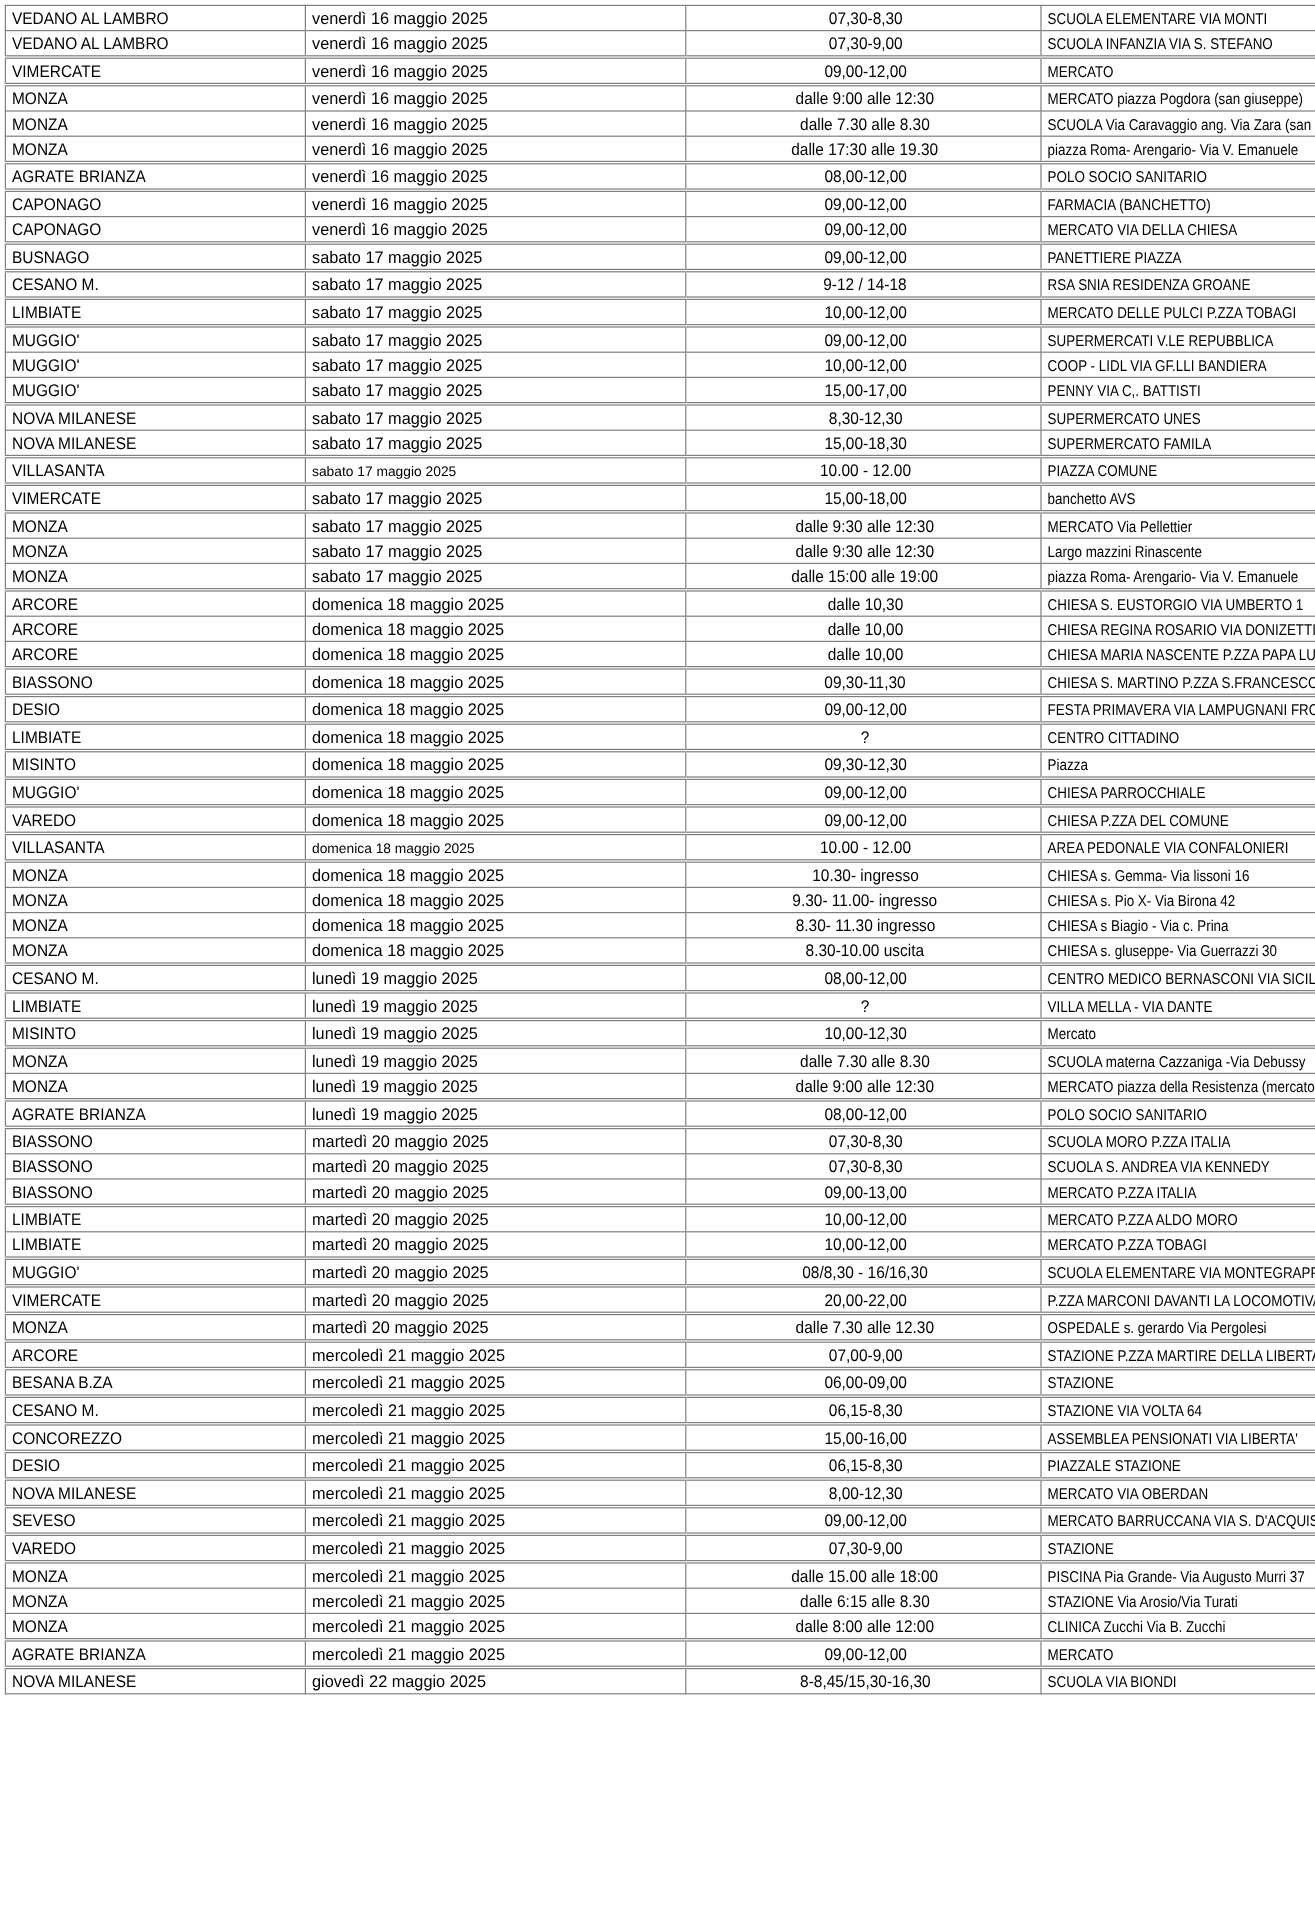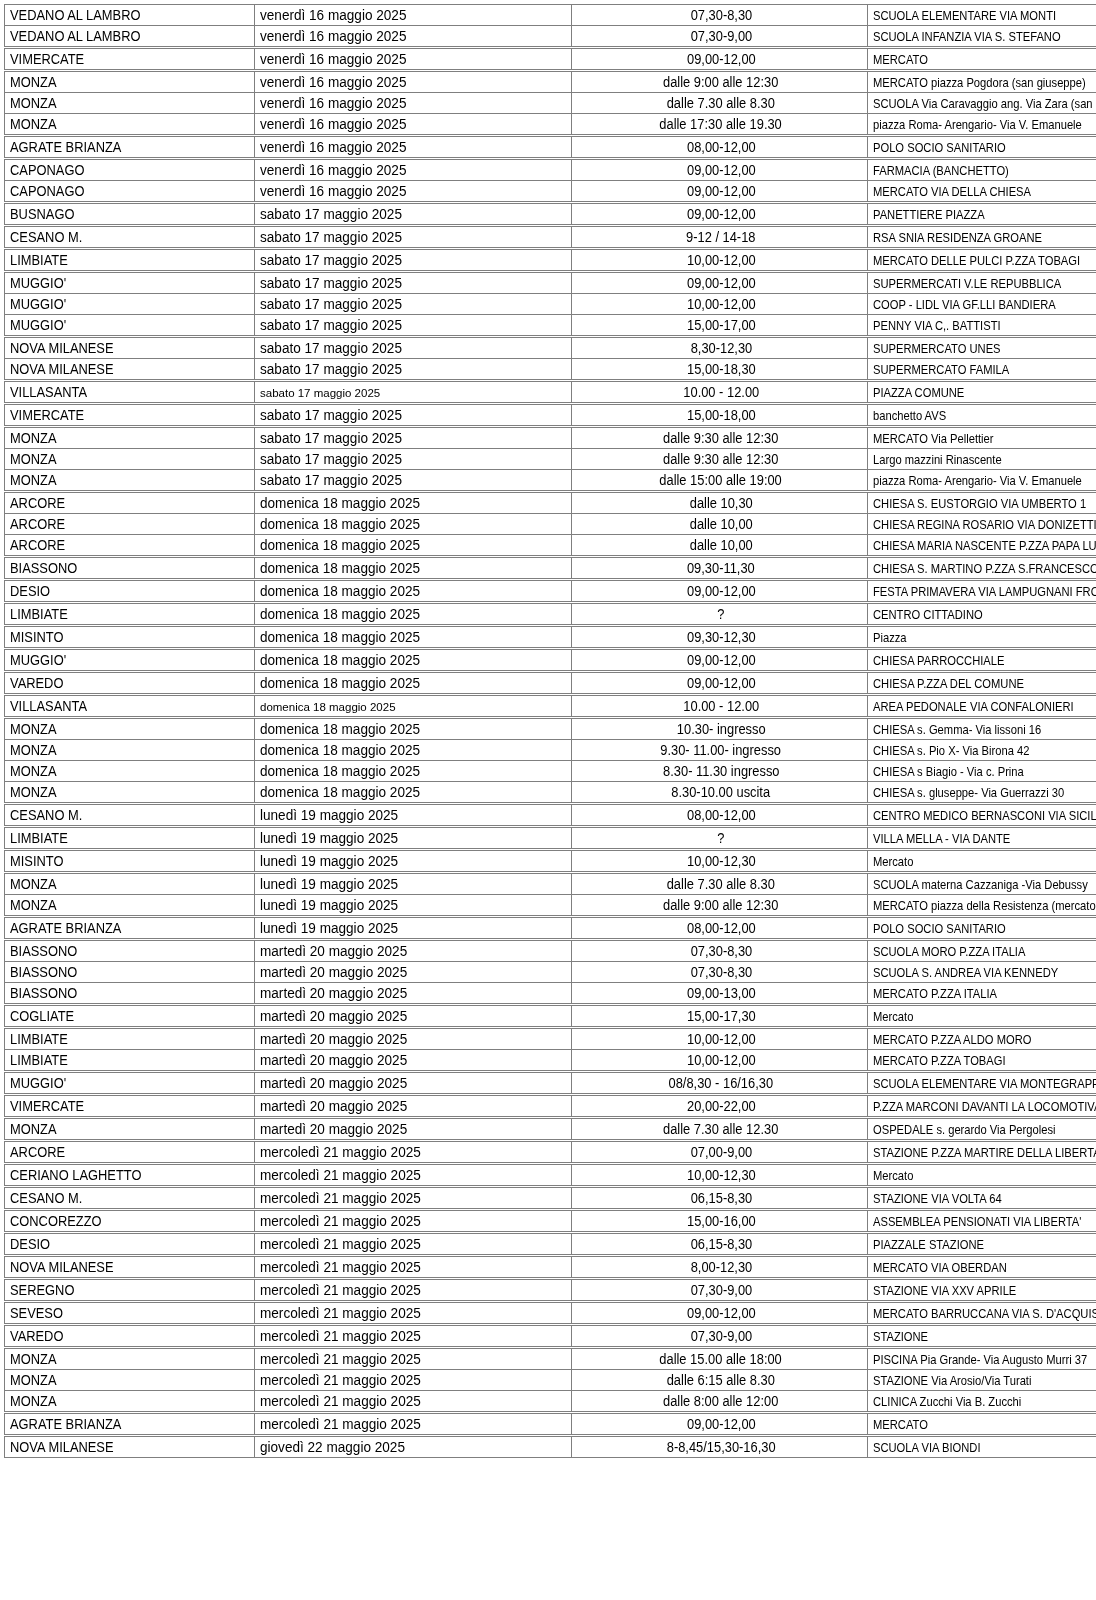--- a/index.html
+++ b/index.html
@@ -299,26 +299,20 @@
         <td class="t-time"><span>07,30-8,30</span></td>
         <td class="t-loc"><span>SCUOLA S. ANDREA VIA KENNEDY</span></td>
       </tr>
       <tr>
         <td class="t-city"><span>BIASSONO</span></td>
         <td class="t-date"><span>martedì 20 maggio 2025</span></td>
         <td class="t-time"><span>09,00-13,00</span></td>
         <td class="t-loc"><span>MERCATO P.ZZA ITALIA</span></td>
       </tr>
       <tr class="group">
-        <td class="t-city"><span>COGLIATE</span></td>
-        <td class="t-date"><span>martedì 20 maggio 2025</span></td>
-        <td class="t-time"><span>15,00-17,30</span></td>
-        <td class="t-loc"><span>Mercato</span></td>
-      </tr>
-      <tr class="group">
         <td class="t-city"><span>LIMBIATE</span></td>
         <td class="t-date"><span>martedì 20 maggio 2025</span></td>
         <td class="t-time"><span>10,00-12,00</span></td>
         <td class="t-loc"><span>MERCATO P.ZZA ALDO MORO</span></td>
       </tr>
       <tr>
         <td class="t-city"><span>LIMBIATE</span></td>
         <td class="t-date"><span>martedì 20 maggio 2025</span></td>
         <td class="t-time"><span>10,00-12,00</span></td>
         <td class="t-loc"><span>MERCATO P.ZZA TOBAGI</span></td>
@@ -341,24 +335,24 @@
         <td class="t-time"><span>dalle 7.30 alle 12.30</span></td>
         <td class="t-loc"><span>OSPEDALE s. gerardo Via Pergolesi</span></td>
       </tr>
       <tr class="group">
         <td class="t-city"><span>ARCORE</span></td>
         <td class="t-date"><span>mercoledì 21 maggio 2025</span></td>
         <td class="t-time"><span>07,00-9,00</span></td>
         <td class="t-loc"><span>STAZIONE P.ZZA MARTIRE DELLA LIBERTA'</span></td>
       </tr>
       <tr class="group">
-        <td class="t-city"><span>CERIANO LAGHETTO</span></td>
-        <td class="t-date"><span>mercoledì 21 maggio 2025</span></td>
-        <td class="t-time"><span>10,00-12,30</span></td>
-        <td class="t-loc"><span>Mercato</span></td>
+        <td class="t-city"><span>BESANA B.ZA</span></td>
+        <td class="t-date"><span>mercoledì 21 maggio 2025</span></td>
+        <td class="t-time"><span>06,00-09,00</span></td>
+        <td class="t-loc"><span>STAZIONE</span></td>
       </tr>
       <tr class="group">
         <td class="t-city"><span>CESANO M.</span></td>
         <td class="t-date"><span>mercoledì 21 maggio 2025</span></td>
         <td class="t-time"><span>06,15-8,30</span></td>
         <td class="t-loc"><span>STAZIONE VIA VOLTA 64</span></td>
       </tr>
       <tr class="group">
         <td class="t-city"><span>CONCOREZZO</span></td>
         <td class="t-date"><span>mercoledì 21 maggio 2025</span></td>
@@ -369,26 +363,20 @@
         <td class="t-city"><span>DESIO</span></td>
         <td class="t-date"><span>mercoledì 21 maggio 2025</span></td>
         <td class="t-time"><span>06,15-8,30</span></td>
         <td class="t-loc"><span>PIAZZALE STAZIONE</span></td>
       </tr>
       <tr class="group">
         <td class="t-city"><span>NOVA MILANESE</span></td>
         <td class="t-date"><span>mercoledì 21 maggio 2025</span></td>
         <td class="t-time"><span>8,00-12,30</span></td>
         <td class="t-loc"><span>MERCATO VIA OBERDAN</span></td>
-      </tr>
-      <tr class="group">
-        <td class="t-city"><span>SEREGNO</span></td>
-        <td class="t-date"><span>mercoledì 21 maggio 2025</span></td>
-        <td class="t-time"><span>07,30-9,00</span></td>
-        <td class="t-loc"><span>STAZIONE VIA XXV APRILE</span></td>
       </tr>
       <tr class="group">
         <td class="t-city"><span>SEVESO</span></td>
         <td class="t-date"><span>mercoledì 21 maggio 2025</span></td>
         <td class="t-time"><span>09,00-12,00</span></td>
         <td class="t-loc"><span>MERCATO BARRUCCANA VIA S. D'ACQUISTO</span></td>
       </tr>
       <tr class="group">
         <td class="t-city"><span>VAREDO</span></td>
         <td class="t-date"><span>mercoledì 21 maggio 2025</span></td>

